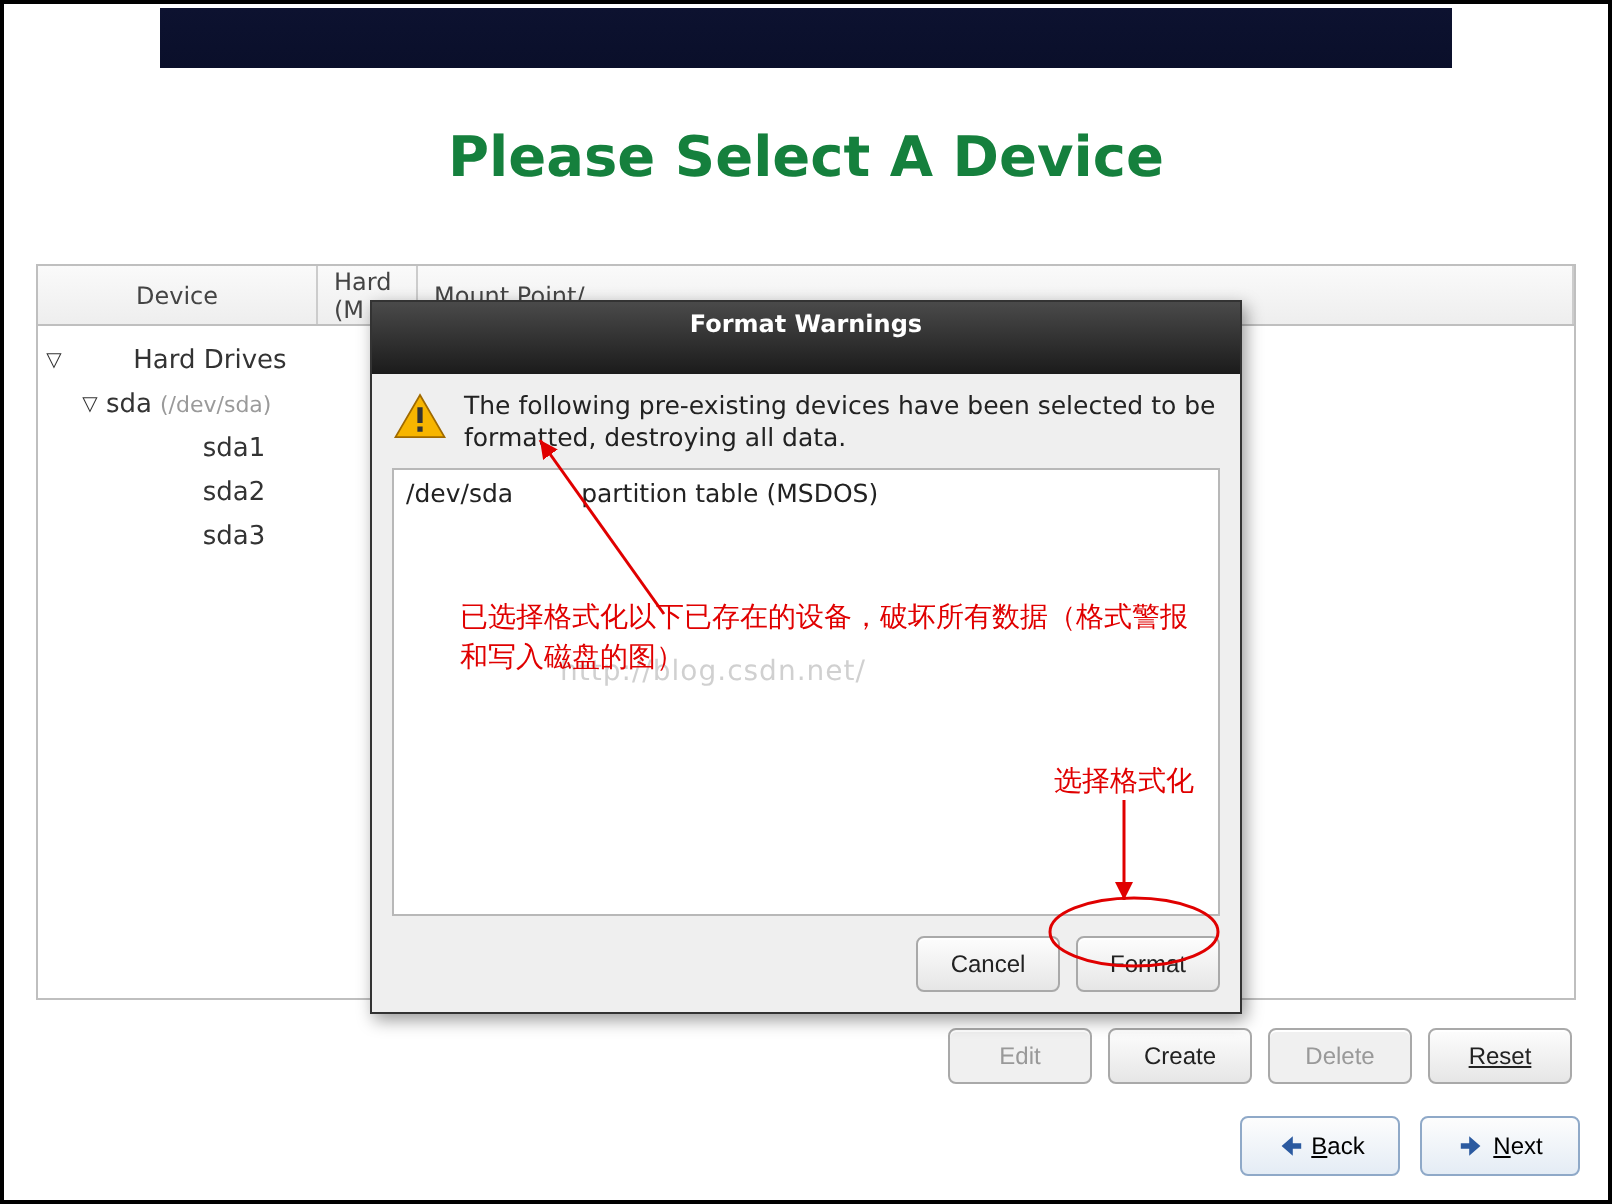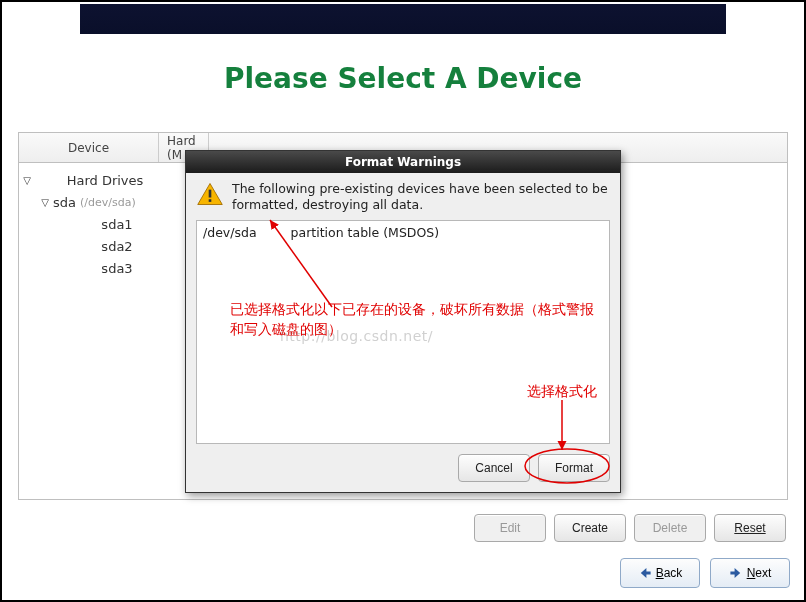--- a/index.html
+++ b/index.html
@@ -126,21 +126,21 @@
   .dialog {
     position: absolute;
     top: 148px;
     left: 183px;
     width: 436px;
     border: 1px solid #333;
     background: #efefef;
     box-shadow: 2px 3px 8px rgba(0,0,0,0.4);
   }
   .dialog-title {
-    height: 22px;
+    height: 36px;
     background: linear-gradient(#4a4a4a, #1b1b1b);
     color: #fff;
     font-weight: bold;
     font-size: 12px;
     text-align: center;
     line-height: 22px;
   }
   .dialog-body {
     padding: 8px 10px 10px 10px;
   }
@@ -193,20 +193,21 @@
 
 <div class="topbar"></div>
 
 <div class="heading">Please Select A Device</div>
 
 <div class="panel">
   <div class="table-header">
     <div class="th th-device">Device</div>
     <div class="th th-size" style="white-space:pre;">Hard
 (M</div>
+    <div class="th th-mount">Mount Point/</div>
   </div>
   <div class="tree">
     <div class="tree-row">
       <span class="tri">▽</span>
       <span class="col-device">Hard Drives</span>
     </div>
     <div class="tree-row indent1">
       <span class="tri">▽</span>
       <span>sda</span>
       <span class="subtle" style="margin-left:4px;">(/dev/sda)</span>

